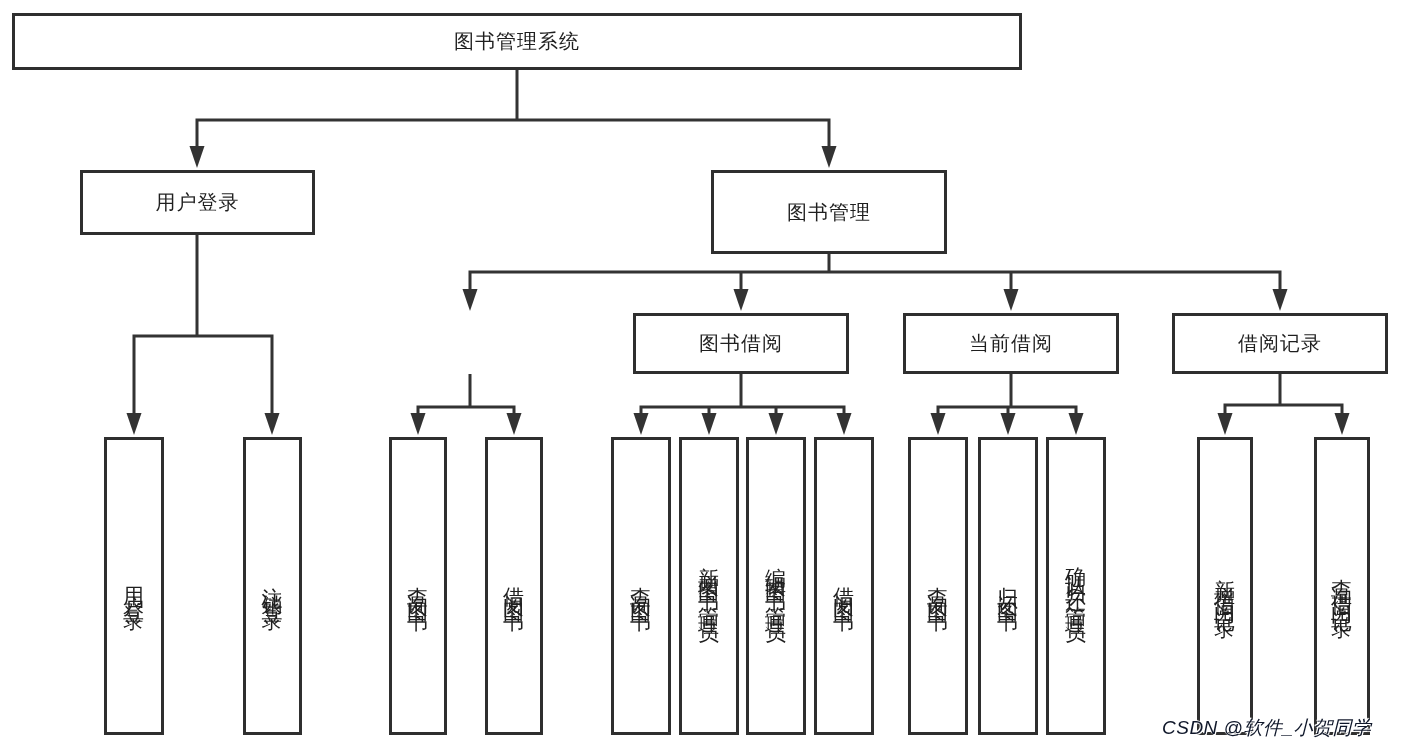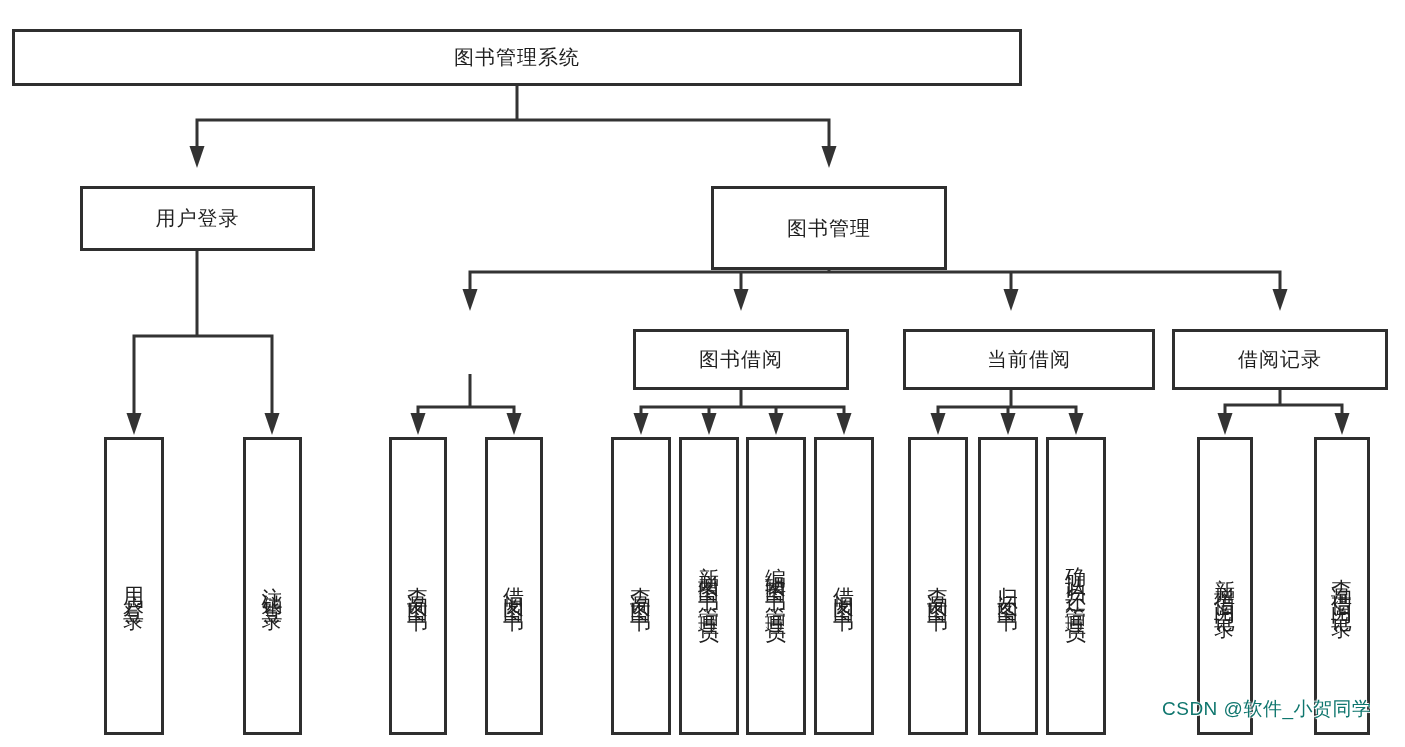--- a/index.html
+++ b/index.html
@@ -19,39 +19,40 @@
   .node {
     position: absolute;
     box-sizing: border-box;
     background: #ffffff;
     border: 3px solid #2f2f2f;
     display: flex;
     align-items: center;
     justify-content: center;
     color: #1f1f1f;
   }
-  .h-node { font-size: 20px; letter-spacing: 1px; white-space: nowrap; margin-top: 16px; }
+  .h-node { font-size: 20px; letter-spacing: 1px; white-space: nowrap; }
   .v-node span.vtext {
     writing-mode: vertical-rl;
     text-orientation: mixed;
     font-size: 21px;
     line-height: 1;
     letter-spacing: 8px;
     white-space: nowrap;
   }
   .watermark {
     position: absolute;
     left: 1162px;
-    top: 696px;
+    top: 715px;
     font-size: 19px;
-    color: #0f766e;
+    color: #0f172a;
     letter-spacing: 0.5px;
     white-space: nowrap;
     text-shadow: 0 0 2px #ffffff, 1px 1px 0 #ffffff, -1px -1px 0 #ffffff;
     z-index: 5;
+    font-style: italic;
   }
 </style>
 </head>
 <body>
 
 <div class="canvas">
 
   <svg class="connectors" viewBox="0 0 1405 747" xmlns="http://www.w3.org/2000/svg">
     <g stroke="#333333" stroke-width="3" fill="none">
 
@@ -99,21 +100,21 @@
   <div class="node h-node" style="left:80px; top:170px; width:235px; height:65px;">
     <span>用户登录</span>
   </div>
   <div class="node h-node" style="left:711px; top:170px; width:236px; height:84px;">
     <span>图书管理</span>
   </div>
 
   <div class="node h-node" style="left:633px; top:313px; width:216px; height:61px;">
     <span>图书借阅</span>
   </div>
-  <div class="node h-node" style="left:903px; top:313px; width:252px; height:61px;text-align:right;">
+  <div class="node h-node" style="left:903px; top:313px; width:216px; height:61px;text-align:right;">
     <span>当前借阅</span>
   </div>
   <div class="node h-node" style="left:1172px; top:313px; width:216px; height:61px;">
     <span>借阅记录</span>
   </div>
 
   <div class="node v-node" style="left:104px; top:437px; width:60px; height:298px;">
     <span class="vtext">用户登录</span>
   </div>
   <div class="node v-node" style="left:243px; top:437px; width:59px; height:298px;">

